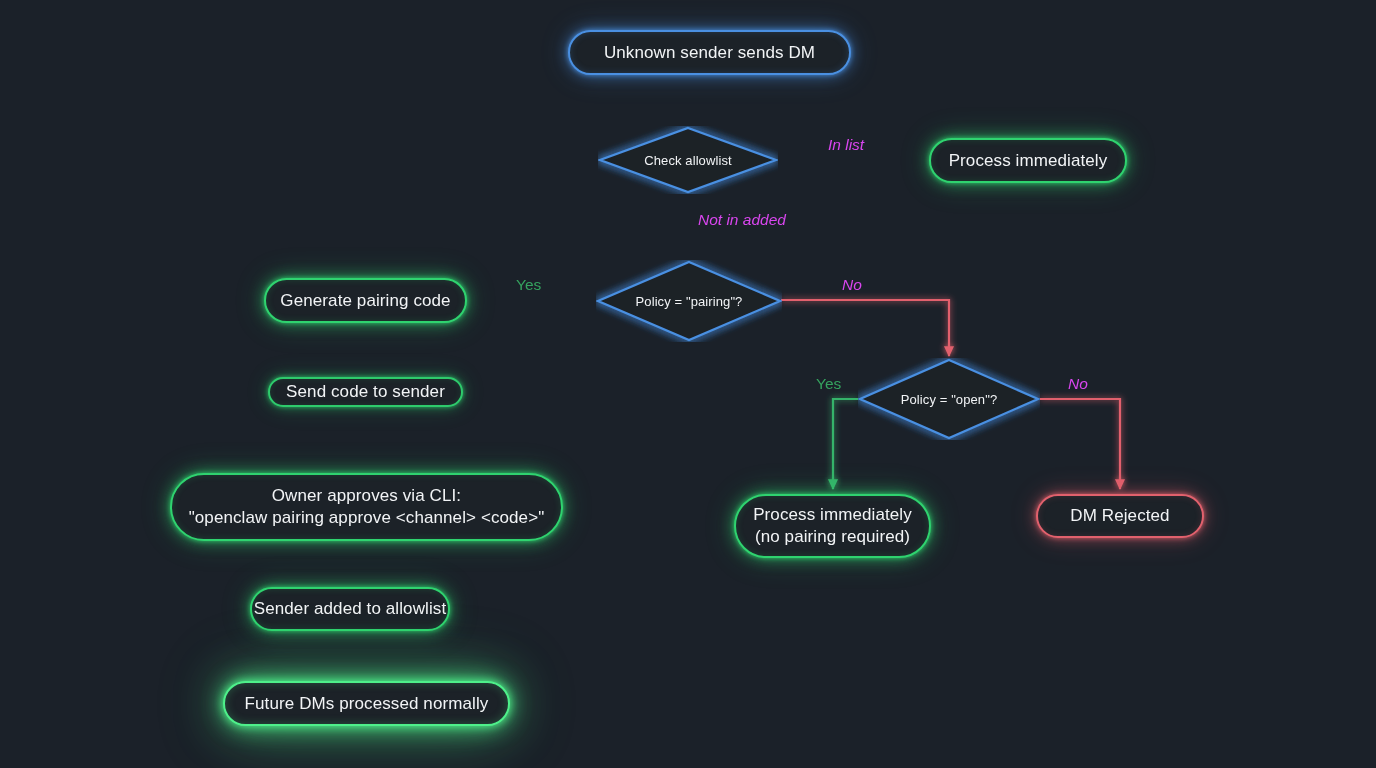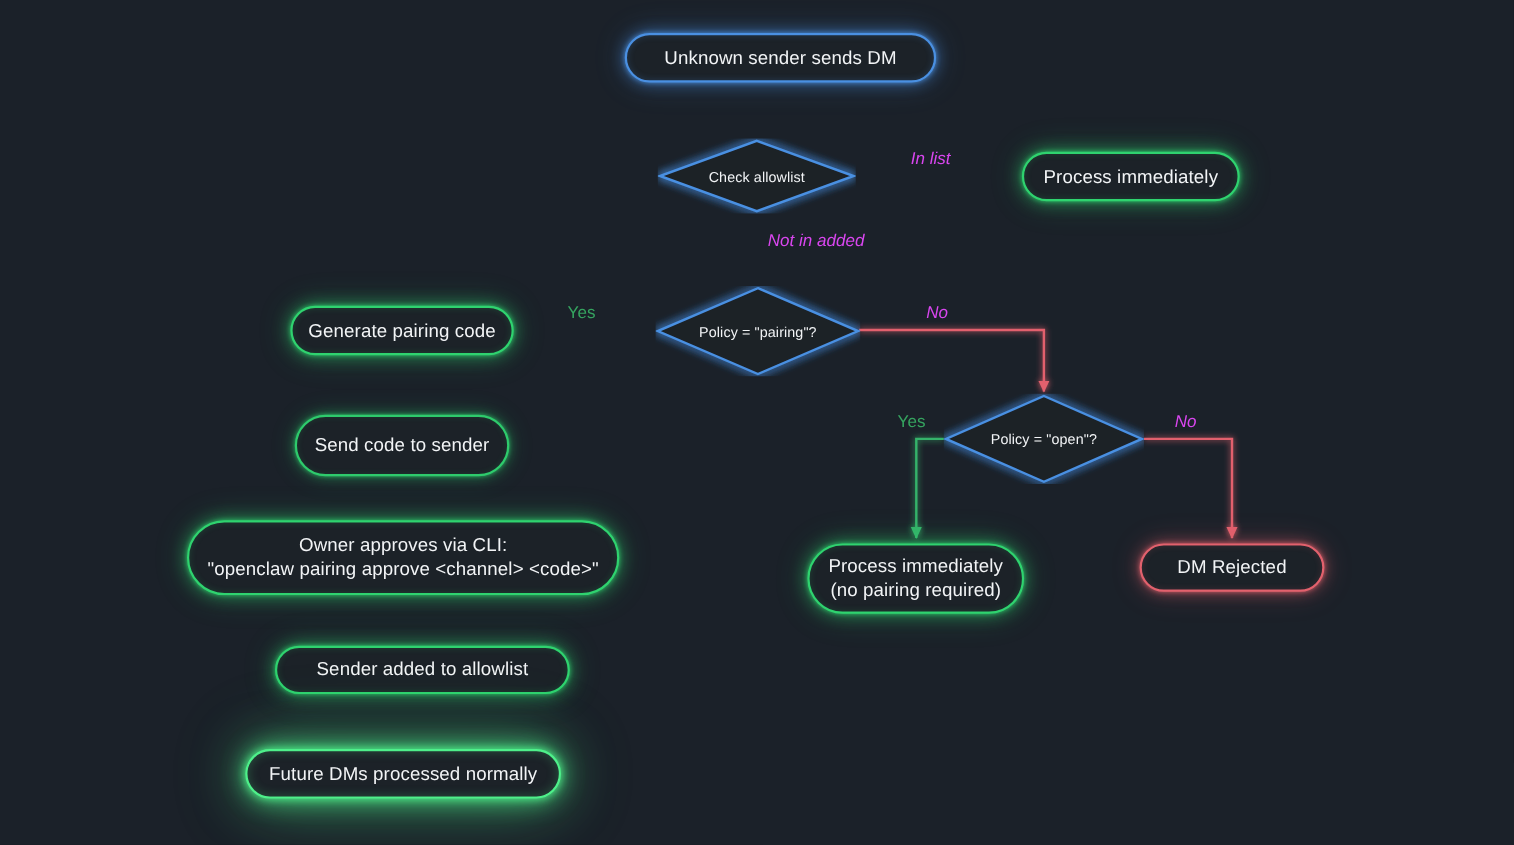--- a/index.html
+++ b/index.html
@@ -248,30 +248,30 @@
   </div>
 
   <div class="node rounded n-green" style="left:929px; top:138px; width:198px; height:45px;">
     <span>Process immediately</span>
   </div>
 
   <div class="node rounded n-green" style="left:264px; top:278px; width:203px; height:45px;">
     <span>Generate pairing code</span>
   </div>
 
-  <div class="node rounded n-green-soft" style="left:268px; top:377px; width:195px; height:56px;">
+  <div class="node rounded n-green-soft" style="left:268px; top:377px; width:195px; height:30px;">
     <span>Send code to sender</span>
   </div>
 
   <div class="node rounded n-green" style="left:170px; top:473px; width:393px; height:68px;">
     <span>Owner approves via CLI:
 "openclaw pairing approve &lt;channel&gt; &lt;code&gt;"</span>
   </div>
 
-  <div class="node rounded n-green" style="left:250px; top:587px; width:268px; height:44px;">
+  <div class="node rounded n-green" style="left:250px; top:587px; width:200px; height:44px;">
     <span>Sender added to allowlist</span>
   </div>
 
   <div class="node rounded n-green-bright" style="left:223px; top:681px; width:287px; height:45px;">
     <span>Future DMs processed normally</span>
   </div>
 
   <div class="node rounded n-green" style="left:734px; top:494px; width:197px; height:64px;">
     <span>Process immediately
 (no pairing required)</span>

